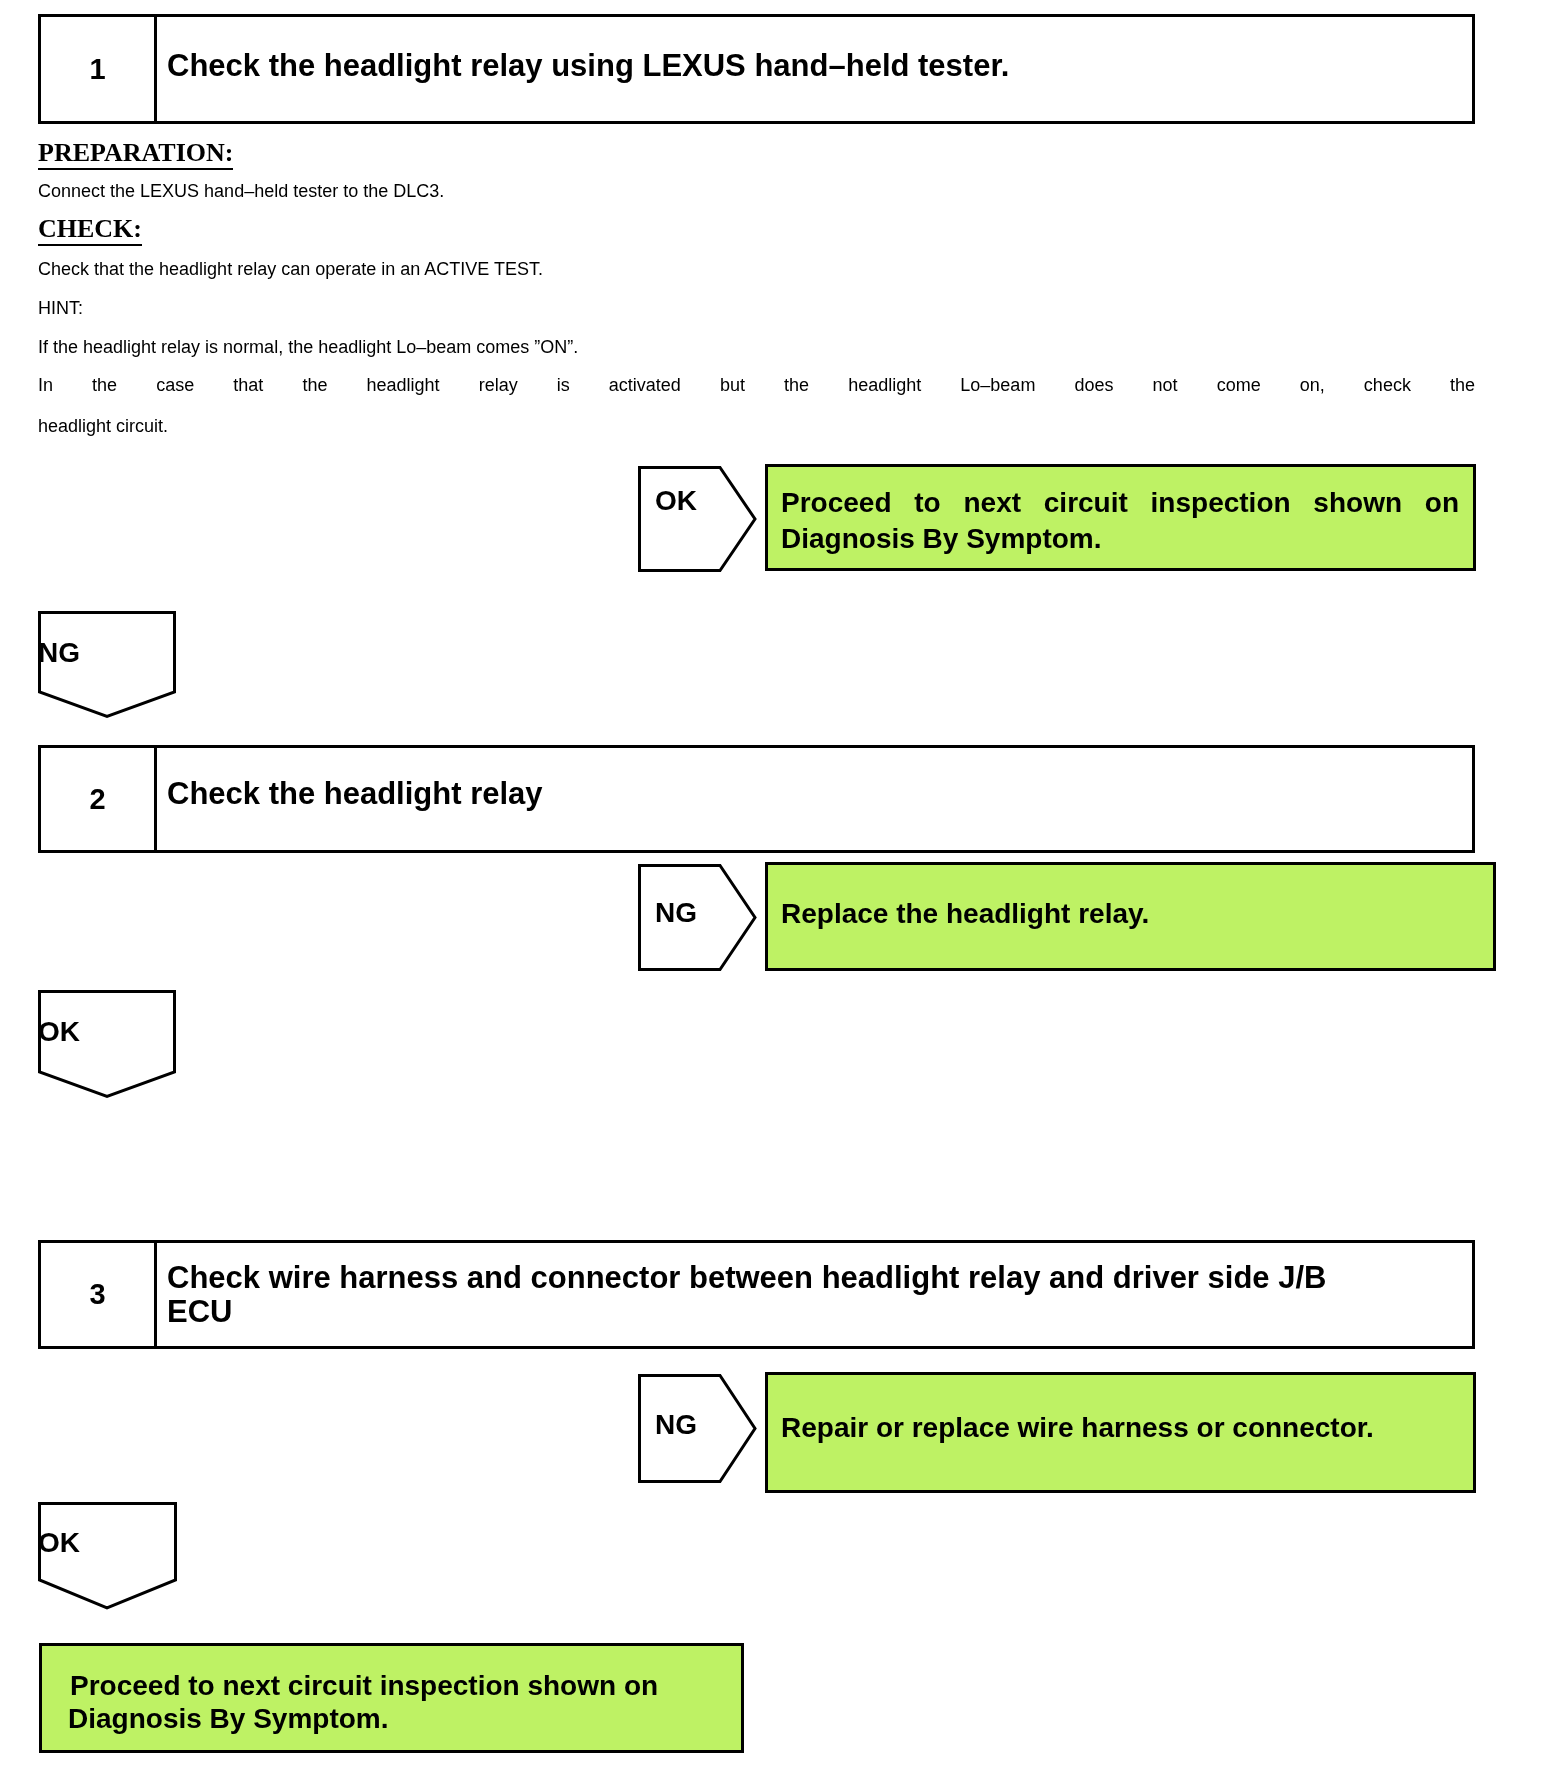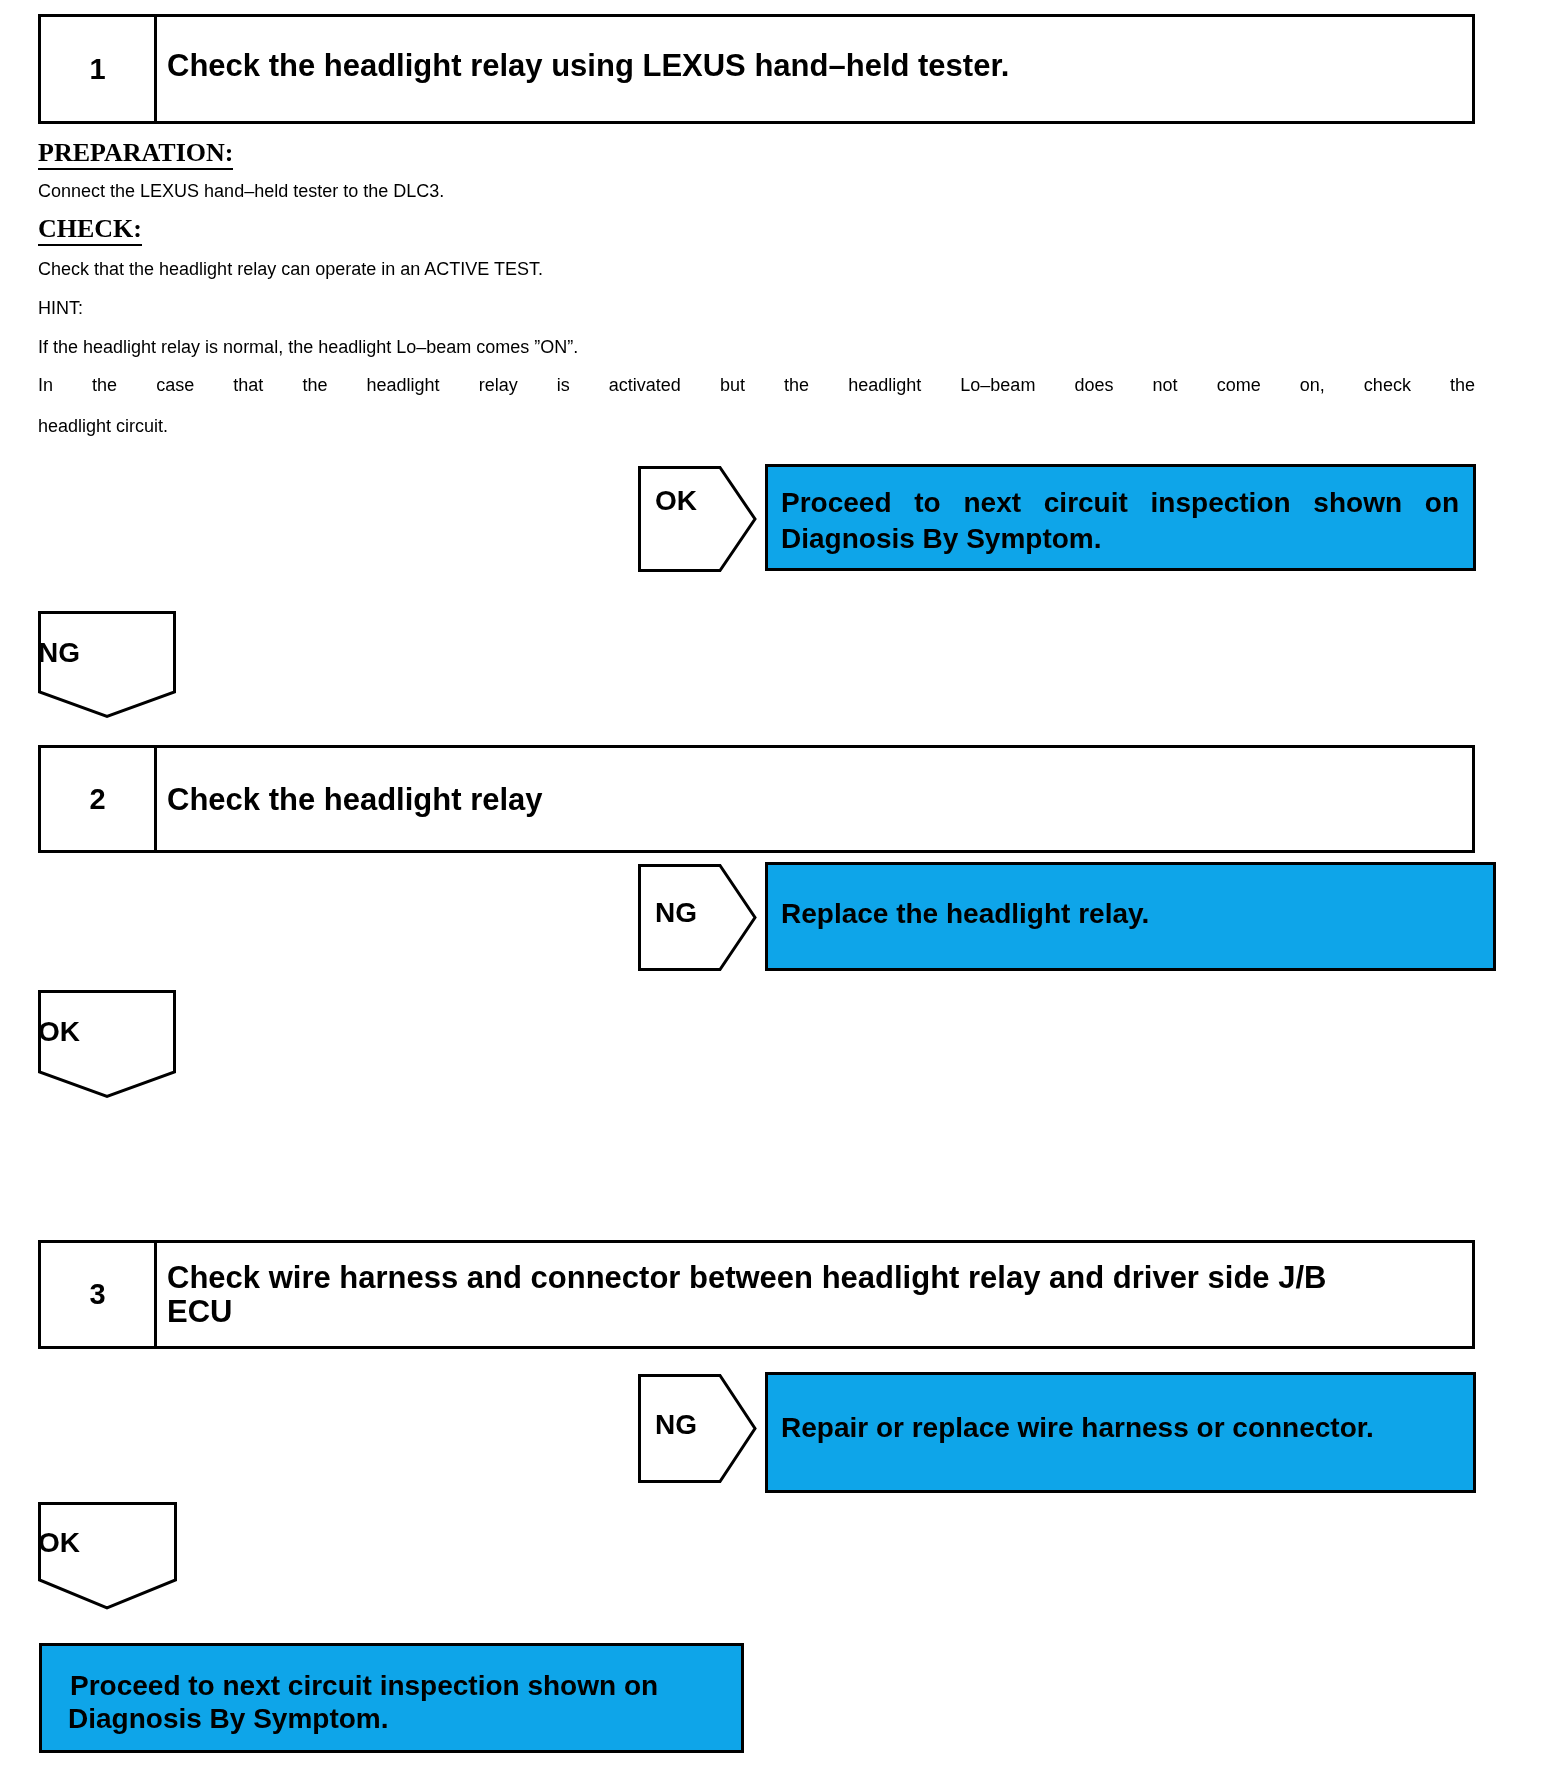--- a/index.html
+++ b/index.html
@@ -7,21 +7,21 @@
          font-family: "Liberation Sans", sans-serif; color: #000; }
   .stepbox { position: absolute; left: 38px; width: 1437px; border: 3px solid #000; box-sizing: border-box; background: #fff; }
   .stepnum { position: absolute; left: 0; top: 0; bottom: 0; width: 113px; border-right: 3px solid #000;
              display: flex; align-items: center; justify-content: center;
              font-weight: bold; font-size: 29px; }
   .steptitle { position: absolute; left: 126px; right: 20px; font-weight: bold; font-size: 31px; line-height: 34px; }
   .label { position: absolute; left: 38px; font-weight: bold; font-size: 26px; border-bottom: 2px solid #000; line-height: 30px; font-family: Liberation Serif, serif; }
   .para { position: absolute; left: 38px; right: 92px; font-size: 18px; line-height: 30px; }
   svg.shape { position: absolute; overflow: visible; }
   .shape-label { position: absolute; font-weight: bold; font-size: 28px; }
-  .resultbox { position: absolute; border: 3px solid #000; box-sizing: border-box; background: #0ea5e9; }
+  .resultbox { position: absolute; border: 3px solid #000; box-sizing: border-box; background: #bef264; }
   .resulttext { position: absolute; left: 13px; right: 10px; font-weight: bold; font-size: 28px; line-height: 35px; }
   .spread { text-align: justify; text-align-last: justify; }
 </style>
 </head>
 <body>
 
 <div class="stepbox" style="top:14px; height:110px;">
   <div class="stepnum">1</div>
   <div class="steptitle" style="top:32px;">Check the headlight relay using LEXUS hand–held tester.</div>
 </div>
@@ -44,21 +44,21 @@
   <div class="resulttext" style="top:54px;">Diagnosis By Symptom.</div>
 </div>
 
 <svg class="shape" style="left:38px; top:611px;" width="138" height="108">
   <polygon points="1.5,1.5 136.5,1.5 136.5,81 69,105.5 1.5,81" fill="#fff" stroke="#000" stroke-width="3"></polygon>
 </svg>
 <div class="shape-label" style="left:38px; top:637px; width:138px;">NG</div>
 
 <div class="stepbox" style="top:745px; height:108px;">
   <div class="stepnum">2</div>
-  <div class="steptitle" style="top:35px;">Check the headlight relay</div>
+  <div class="steptitle" style="top:29px;">Check the headlight relay</div>
 </div>
 
 <svg class="shape" style="left:638px; top:864px;" width="120" height="107">
   <polygon points="1.5,1.5 82,1.5 117,53.5 82,105.5 1.5,105.5" fill="#fff" stroke="#000" stroke-width="3"></polygon>
 </svg>
 <div class="shape-label" style="left:655px; top:897px; width:70px;">NG</div>
 <div class="resultbox" style="left:765px; top:862px; width:731px; height:109px;">
   <div class="resulttext" style="top:31px;">Replace the headlight relay.</div>
 </div>
 

